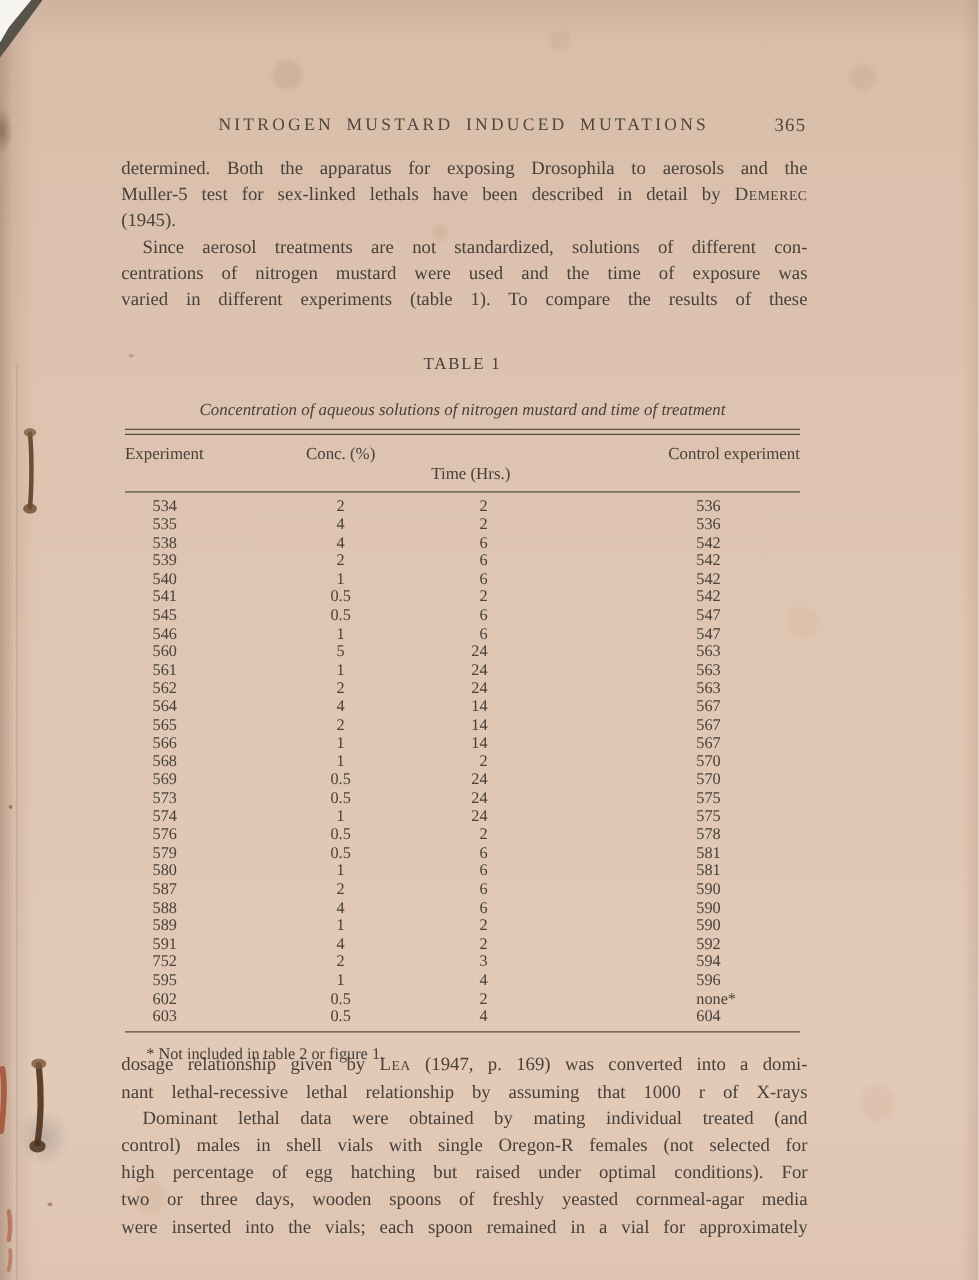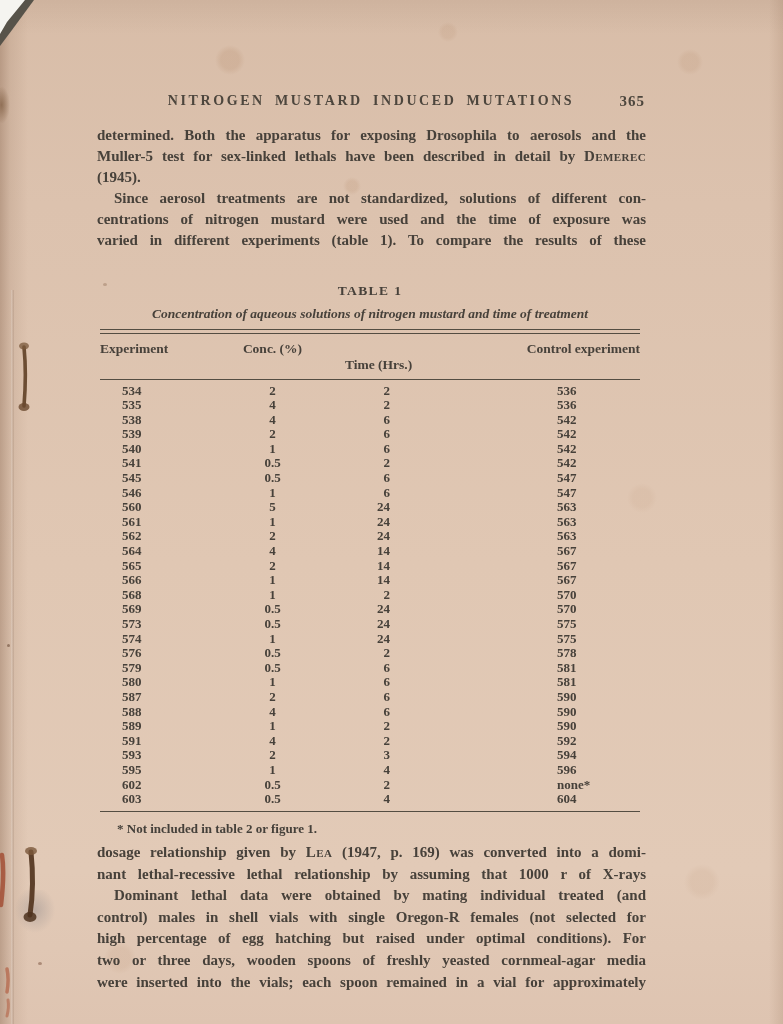--- a/index.html
+++ b/index.html
@@ -16,21 +16,20 @@
       radial-gradient(circle at 690px 62px, rgba(170,125,90,.13) 0 8px, transparent 13px),
       radial-gradient(circle at 448px 32px, rgba(170,125,90,.12) 0 6px, transparent 10px),
       radial-gradient(circle at 352px 186px, rgba(170,125,90,.15) 0 5px, transparent 9px),
       radial-gradient(circle at 120px 958px, rgba(170,125,90,.10) 0 10px, transparent 16px),
       radial-gradient(circle at 642px 498px, rgba(170,125,90,.08) 0 9px, transparent 15px),
       radial-gradient(circle at 702px 882px, rgba(170,125,90,.09) 0 11px, transparent 18px),
       linear-gradient(180deg, rgba(120,90,70,.10) 0px, rgba(120,90,70,0) 34px),
       linear-gradient(90deg, rgba(130,95,72,.38) 0px, rgba(130,95,72,.14) 10px, rgba(130,95,72,0) 28px),
       linear-gradient(270deg, rgba(150,115,90,.20) 0px, rgba(150,115,90,0) 14px),
       linear-gradient(180deg, #d8bda8 0%, #dcc2ae 20%, #e0c7b3 55%, #e2cab7 85%, #dec4b1 100%);
-    font-weight: bold;
   }
   
   .tear-dark{position:absolute;left:0;top:0;width:40px;height:52px;
     clip-path:polygon(0 0,34px 0,12px 30px,0 46px);background:#57534a;}
   .tear-white{position:absolute;left:0;top:0;width:30px;height:40px;
     clip-path:polygon(0 0,25px 0,7px 22px,0 34px);
     background:linear-gradient(135deg,#f5f4f0 55%,#d9d7cf 100%);}
   .edge-notch{position:absolute;left:-3px;top:86px;width:13px;height:38px;
     background:radial-gradient(ellipse at 35% 50%, rgba(122,88,60,.65), rgba(122,88,60,0) 70%);
     border-radius:45%;}
@@ -56,21 +55,21 @@
   .tb1{top:125px;line-height:21px;}
   .tb2{top:842px;line-height:21.6px;}
   .tline{width:100%;white-space:nowrap;}
   .tline.just{white-space:normal;text-align:justify;text-align-last:justify;}
   .tline.ind{text-indent:17px;}
   .sc{font-variant:small-caps;letter-spacing:.4px;}
 
   
   .tablewrap{position:absolute;left:100px;top:283px;width:540px;color:#47413a;}
   .tlabel{text-align:center;font-size:13.5px;letter-spacing:1.4px;height:17px;}
-  .tcaption{margin-top:5px;text-align:center;font-style:italic;font-size:13.5px;line-height:17px;}
+  .tcaption{margin-top:19px;text-align:center;font-style:italic;font-size:13.5px;line-height:17px;}
   .rule-double{margin-top:7px;height:2.5px;border-top:1.5px solid #544d42;border-bottom:1px solid #544d42;}
   .rule{height:0;border-top:1.3px solid #544d42;}
   .trow{display:grid;grid-template-columns:100px 145px 85px 1fr;}
   .thead{padding:7px 0 6px 0;font-size:13.5px;}
   .thead .h0{text-align:left;}
   .thead .h1{text-align:center;}
   .thead .h2{text-align:left;margin-top:16px;}
   .thead .h3{text-align:right;}
   .tbody{padding:4px 0 4px 0;}
   .tbody .trow{font-size:13px;line-height:14.6px;}
@@ -293,21 +292,21 @@
           <span class="c2">2</span>
           <span class="c3">590</span>
         </div>
         <div class="trow">
           <span class="c0">591</span>
           <span class="c1">4</span>
           <span class="c2">2</span>
           <span class="c3">592</span>
         </div>
         <div class="trow">
-          <span class="c0">593</span>
+          <span class="c0">752</span>
           <span class="c1">2</span>
           <span class="c2">3</span>
           <span class="c3">594</span>
         </div>
         <div class="trow">
           <span class="c0">595</span>
           <span class="c1">1</span>
           <span class="c2">4</span>
           <span class="c3">596</span>
         </div>

